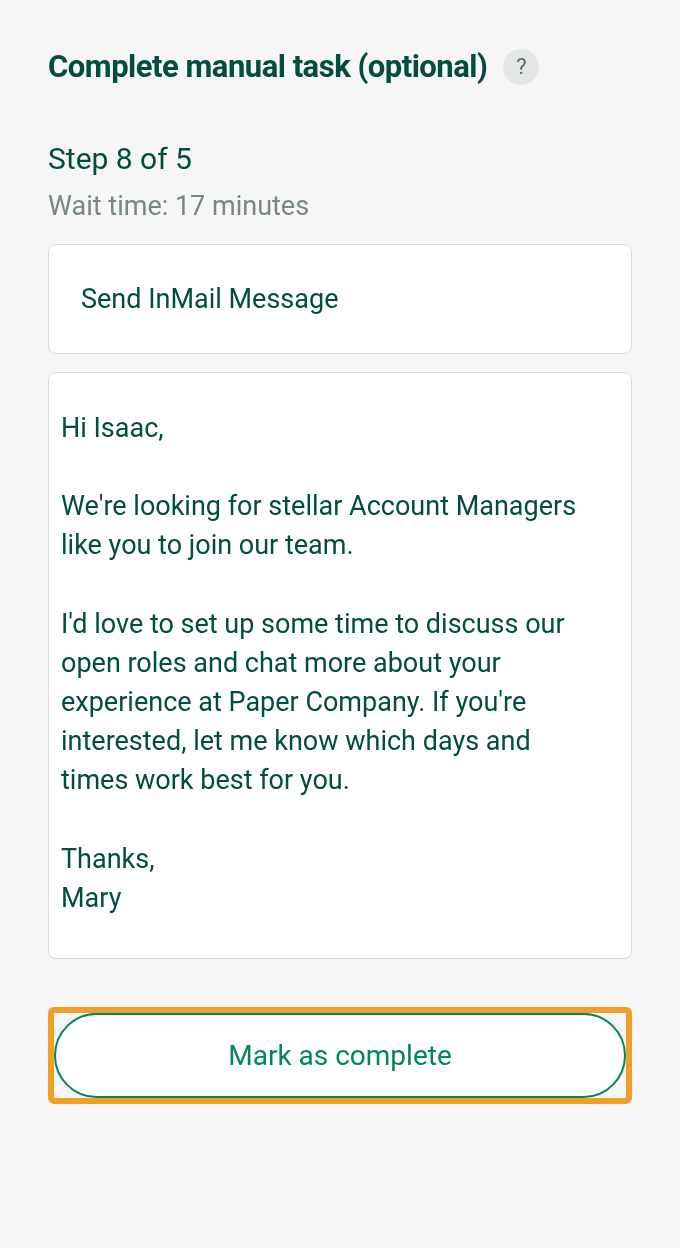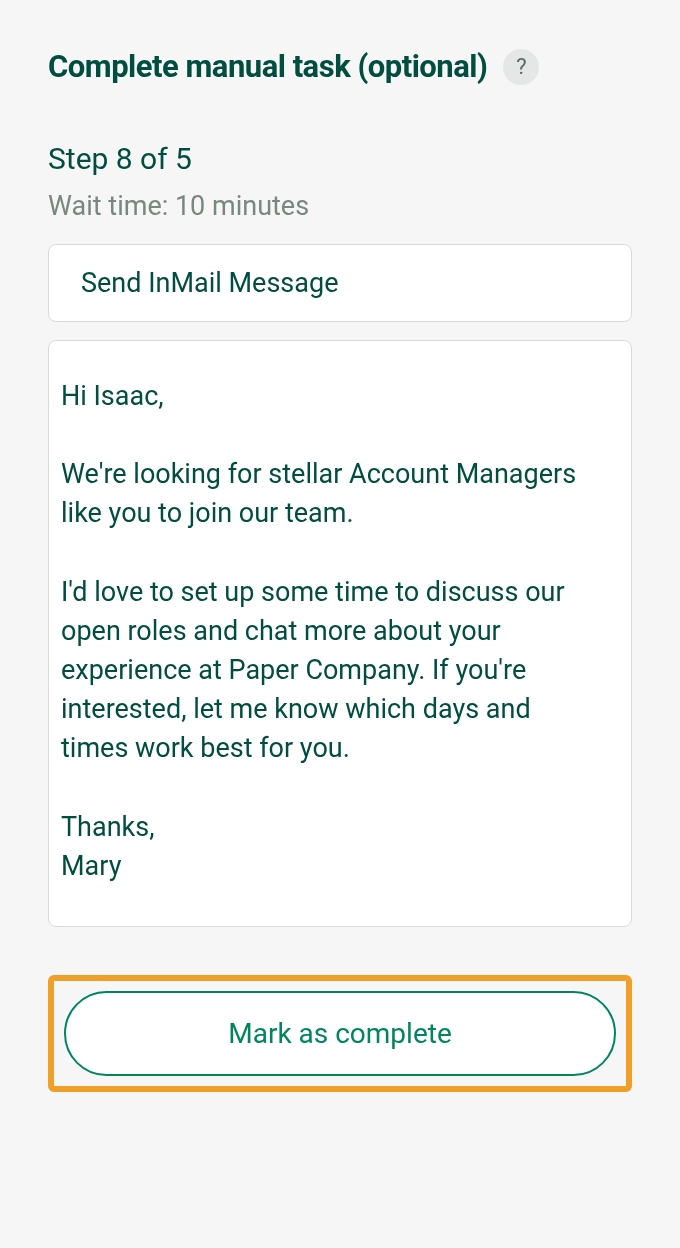--- a/index.html
+++ b/index.html
@@ -48,21 +48,21 @@
     }
     .wait-time {
       font-size: 27px;
       color: #788880;
       margin-bottom: 22px;
     }
     .subject-box {
       border: 1px solid #d8dcd9;
       border-radius: 8px;
       background: #ffffff;
-      padding: 22px 32px;
+      padding: 38px 32px;
       margin-bottom: 18px;
     }
     .subject-text {
       font-size: 27px;
       color: #014d40;
     }
     .message-box {
       border: 1px solid #d8dcd9;
       border-radius: 8px;
       background: #ffffff;
@@ -79,21 +79,20 @@
       display: inline-block;
       margin-top: 30px;
       font-size: 28px;
       color: #00855f;
       text-decoration: underline;
       cursor: pointer;
     }
     .highlight-box {
       border: 6px solid #f0a029;
       border-radius: 6px;
-      padding: 10px;
     }
     .mark-complete-btn {
       width: 100%;
       border: 2px solid #00855f;
       background: #ffffff;
       color: #00855f;
       font-size: 28px;
       font-weight: 400;
       padding: 24px 0;
       border-radius: 999px;
@@ -103,21 +102,21 @@
   </style>
 </head>
 <body>
 
 <div class="header-row">
   <div class="title">Complete manual task (optional)</div>
   <div class="help-icon">?</div>
 </div>
 
 <div class="step-label">Step 8 of 5</div>
-<div class="wait-time">Wait time: 10 minutes</div>
+<div class="wait-time">Wait time: 17 minutes</div>
 
 <div class="subject-box">
   <div class="subject-text">Send InMail Message</div>
 </div>
 
 <div class="message-box">
   <div class="message-body">Hi Isaac,
 
 We're looking for stellar Account Managers like you to join our team.
 

